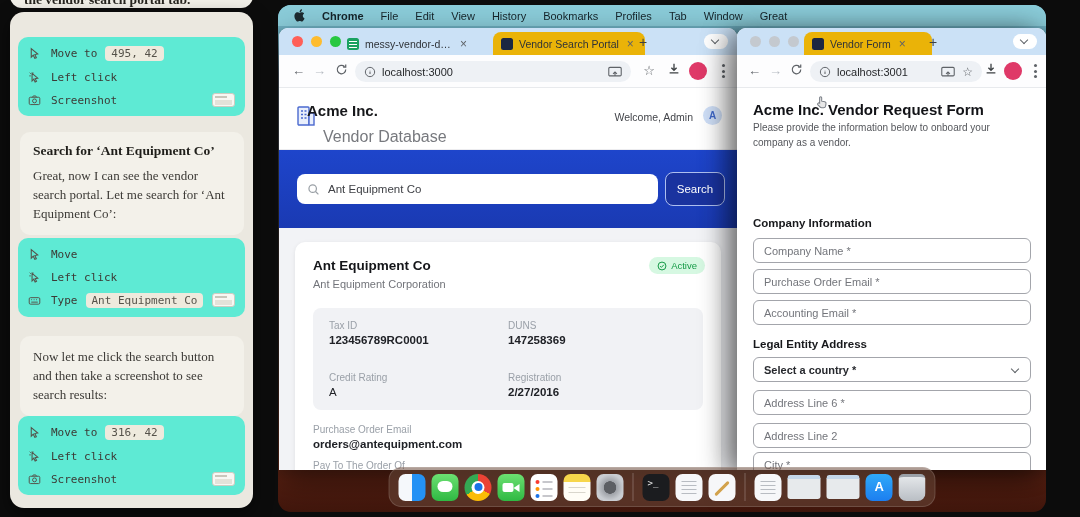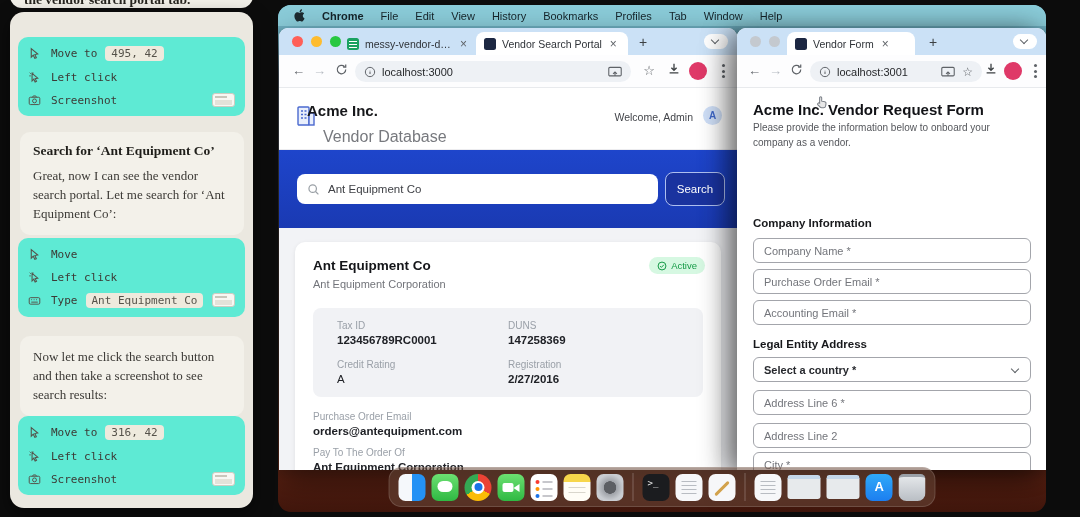--- a/index.html
+++ b/index.html
@@ -42,21 +42,21 @@
 
   
   .win { position:absolute; top:23px; border-radius:9px 9px 0 0; background:#fff;
          box-shadow:0 12px 34px rgba(0,0,0,.5); }
   .tabstrip { position:absolute; left:0; top:0; width:100%; height:27px; background:#cbe1f6;
               border-radius:9px 9px 0 0; }
   .lights { position:absolute; left:13px; top:8px; display:flex; gap:8px; }
   .light { width:11px; height:11px; border-radius:50%; }
   .tab { position:absolute; top:4px; height:23px; display:flex; align-items:center; gap:6px;
          padding:0 8px; font-size:10.5px; color:#2f3338; }
-  .tab.active { background:#ffffff; border-radius:8px 8px 0 0; }
+  .tab.active { background:#eab308; border-radius:8px 8px 0 0;margin-left:17px; }
   .tab .title { white-space:nowrap; overflow:hidden; text-overflow:ellipsis; }
   .tab .x { color:#5f6368; font-size:12px; margin-left:2px; }
   .fav { width:12px; height:12px; border-radius:2.5px; flex:0 0 12px; }
   .fav.sheets { background:#1aa260; box-shadow:inset 0 0 0 2px #1aa260;
                 background-image:linear-gradient(#fff 1px,transparent 1px);
                 background-size:8px 3px; background-position:2px 3px; background-repeat:repeat-y; }
   .fav.navy { background:#1c2742; }
   .newtab { position:absolute; top:6px; font-size:14px; color:#3c4043; }
   .chev-pill { position:absolute; right:9px; top:6px; width:24px; height:15px; border-radius:8px;
                background:#ffffff; }
@@ -94,22 +94,22 @@
                 font-size:11.5px; color:#3f4146; }
   .searchbtn { position:absolute; left:386px; top:22px; width:60px; height:34px;
                background:#1a339f; border:1.5px solid #aebfef; border-radius:8px; color:#fff;
                font-size:11.5px; display:flex; align-items:center; justify-content:center; }
   .vcard { position:absolute; left:16px; top:154px; width:426px; height:300px; background:#fff;
            border-radius:10px; box-shadow:0 1px 4px rgba(0,0,0,.08); padding:16px 18px; }
   .vname { font-size:13.5px; font-weight:700; color:#141519; }
   .vsub { font-size:11px; color:#72747a; margin-top:5px; }
   .badge { position:absolute; right:16px; top:15px; height:17px; background:#d6f8e2; color:#149a46;
            border-radius:9px; font-size:9.5px; display:flex; align-items:center; gap:4px; padding:0 8px; }
-  .vpanel { margin-top:18px; background:#f1f2f5; border-radius:8px; padding:12px 24px;
-            display:grid; grid-template-columns:1fr 1fr; row-gap:13px; }
+  .vpanel { margin-top:18px; background:#f1f2f5; border-radius:8px; padding:12px 16px;
+            display:grid; grid-template-columns:1fr 1fr; row-gap:26px; }
   .flabel { font-size:10px; color:#9aa0a8; }
   .fvalue { font-size:11.5px; font-weight:700; color:#202227; margin-top:3px; }
   .fvalue.normal { font-weight:400; }
   .vextra { margin-top:14px; display:flex; flex-direction:column; gap:10px; }
 
   
   .w2 { left:459px; width:309px; height:442px; box-shadow:-10px 0 26px rgba(0,0,0,.35), 0 12px 34px rgba(0,0,0,.5); }
   .w2 .light { background:#c4c9cf; }
   .w2-page { position:absolute; left:0; top:60px; width:100%; height:382px; background:#fff; overflow:hidden; }
   .formtitle { position:absolute; left:16px; top:13px; font-size:15px; font-weight:800; color:#121317; }
@@ -293,21 +293,21 @@
       </span>
       <span class="app">Chrome</span>
       <span>File</span>
       <span>Edit</span>
       <span>View</span>
       <span>History</span>
       <span>Bookmarks</span>
       <span>Profiles</span>
       <span>Tab</span>
       <span>Window</span>
-      <span>Help</span>
+      <span>Great</span>
     </div>
 
     <div class="win w1">
       <div class="tabstrip">
         <div class="lights">
           <span class="light" style="background:#ff5f57"></span>
           <span class="light" style="background:#febc2e"></span>
           <span class="light" style="background:#28c840"></span>
         </div>
         <div class="tab" style="left:60px; width:136px;">

